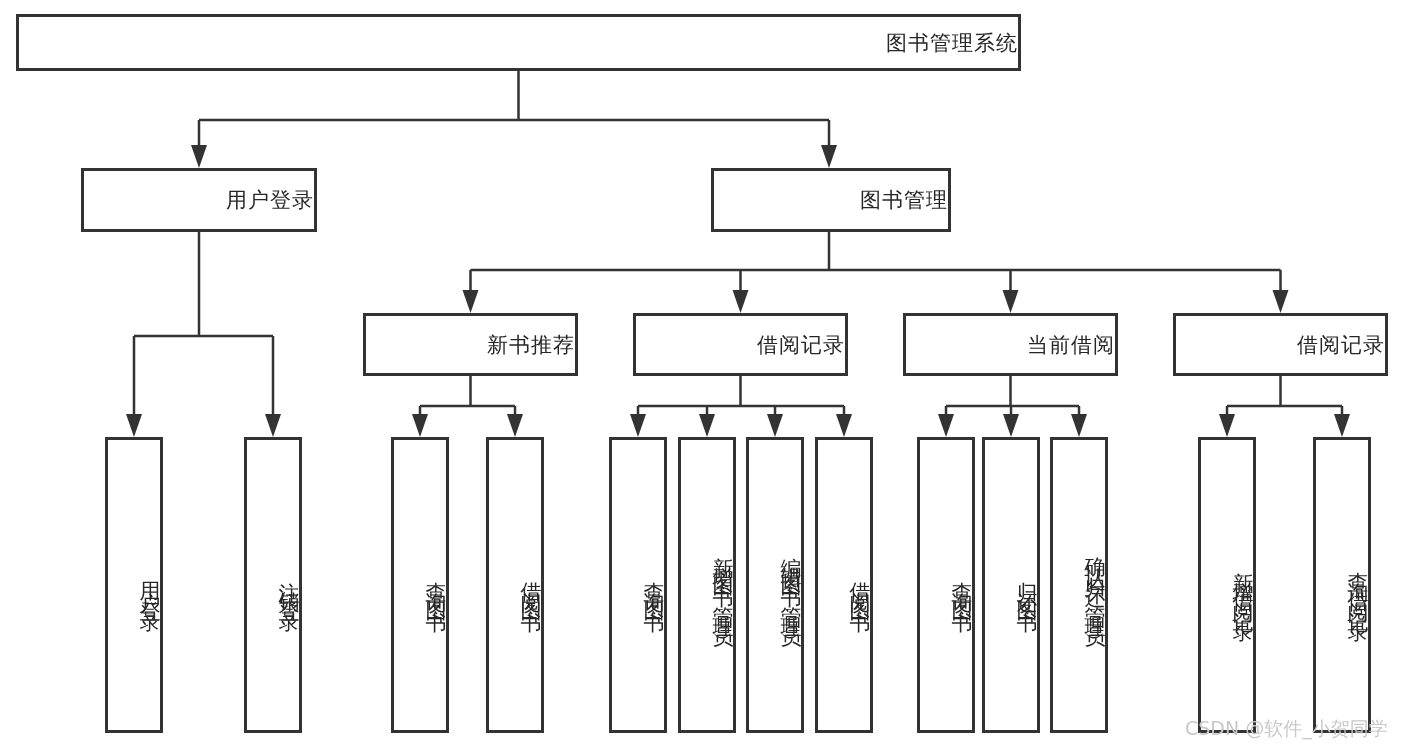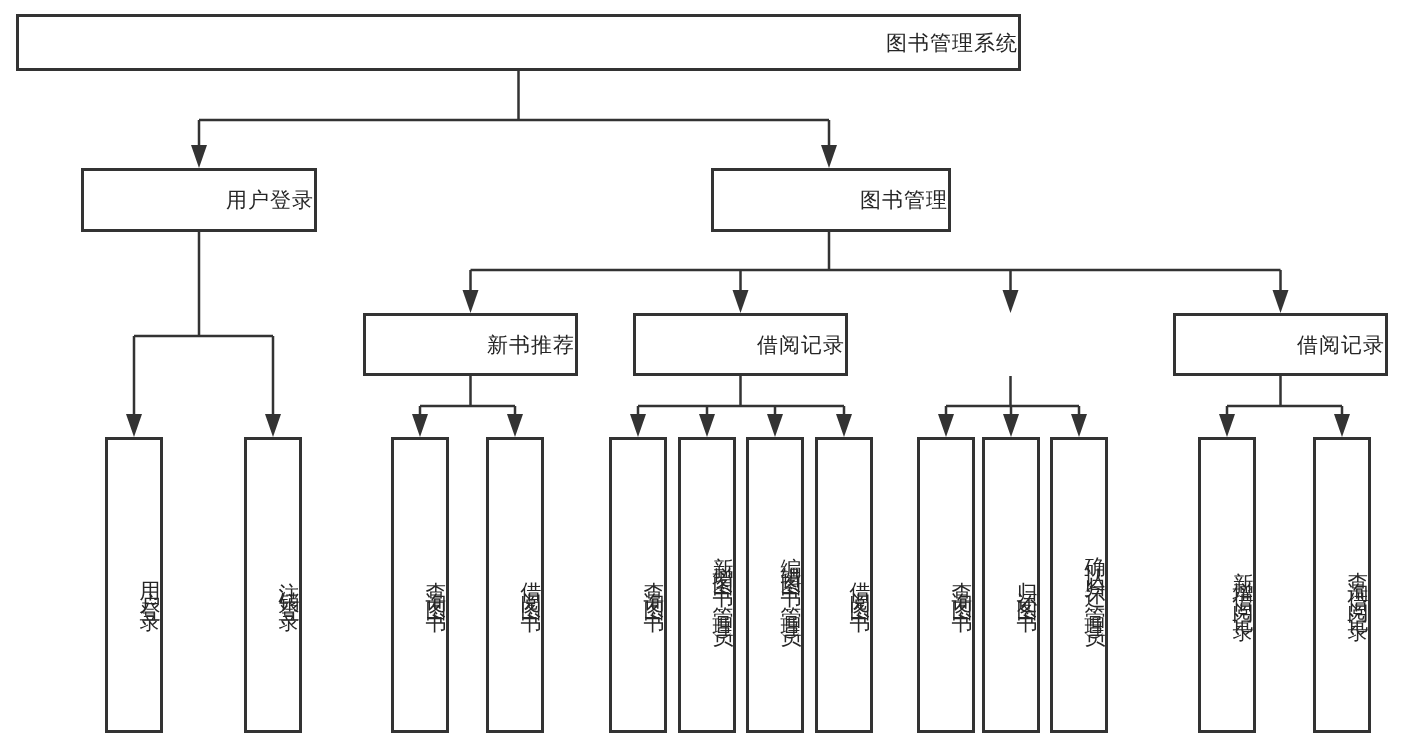--- a/index.html
+++ b/index.html
@@ -132,20 +132,23 @@
   <div class="box" style="left:711px; top:168px; width:240px; height:64px;">
     <span class="h-label">图书管理</span>
   </div>
 
   <div class="box" style="left:363px; top:313px; width:215px; height:63px;">
     <span class="h-label">新书推荐</span>
   </div>
   <div class="box" style="left:633px; top:313px; width:215px; height:63px;">
     <span class="h-label">借阅记录</span>
   </div>
+  <div class="box" style="left:903px; top:313px; width:215px; height:63px;">
+    <span class="h-label">当前借阅</span>
+  </div>
   <div class="box" style="left:1173px; top:313px; width:215px; height:63px;padding-left:41px;">
     <span class="h-label">借阅记录</span>
   </div>
 
   <div class="box" style="left:105px; top:437px; width:58px; height:296px;">
     <span class="v-label">用户登录</span>
   </div>
   <div class="box" style="left:244px; top:437px; width:58px; height:296px;">
     <span class="v-label">注销登录</span>
   </div>
@@ -180,14 +183,15 @@
     <span class="v-label">确认归还（管理员）</span>
   </div>
 
   <div class="box" style="left:1198px; top:437px; width:58px; height:296px;">
     <span class="v-label">新增借阅记录</span>
   </div>
   <div class="box" style="left:1313px; top:437px; width:58px; height:296px;">
     <span class="v-label">查询借阅记录</span>
   </div>
 
+  <div class="watermark">CSDN @软件_小贺同学</div>
 
 </div>
 
 </body></html>

